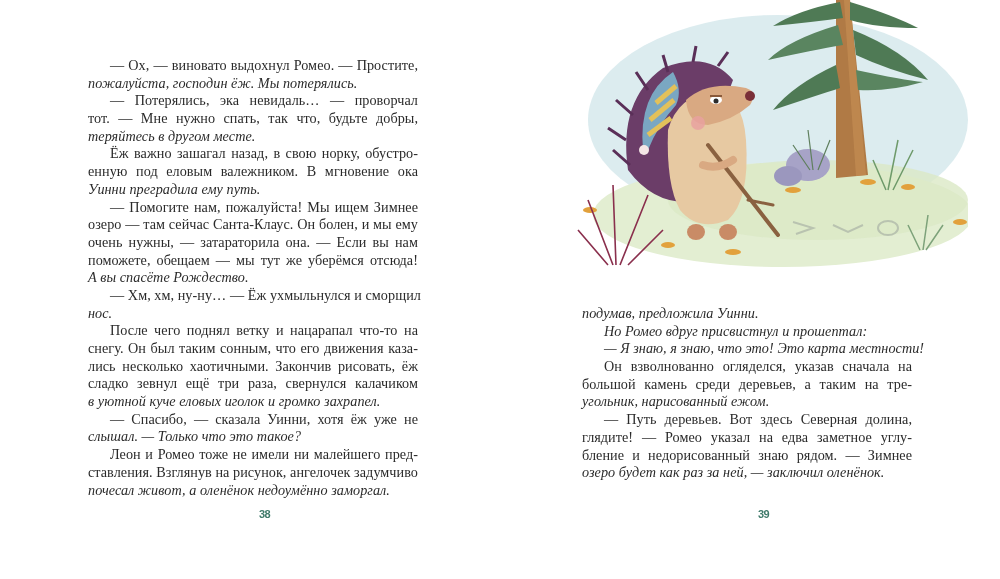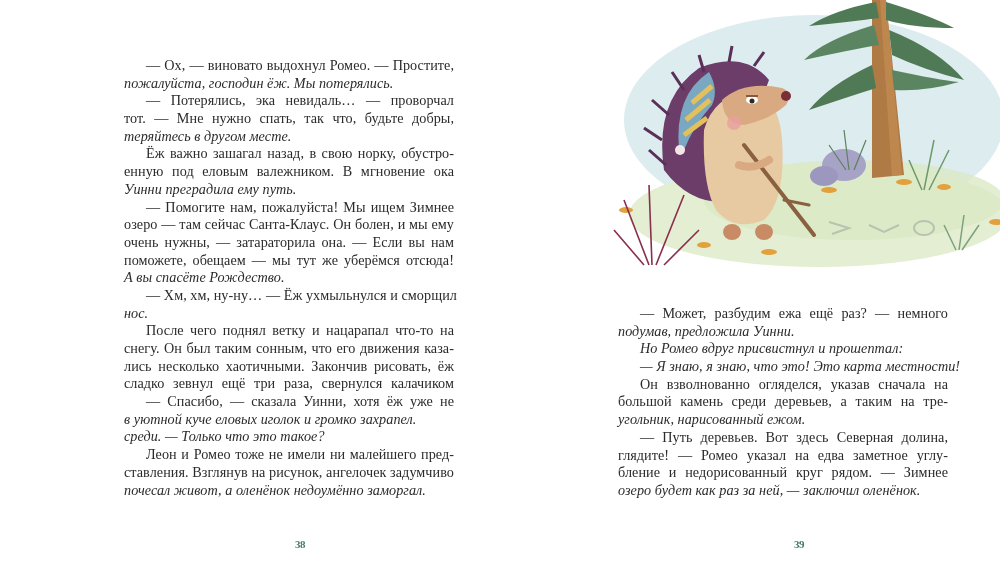--- a/index.html
+++ b/index.html
@@ -1,37 +1,37 @@
 <!DOCTYPE html>
 <html><head>
 <meta charset="utf-8">
 <style>
   html, body { margin: 0; padding: 0; }
   body {
     width: 1000px; height: 579px; background: #ffffff; position: relative; overflow: hidden;
     font-family: "Liberation Serif", "DejaVu Serif", serif;
     color: #2a2a2a;
   }
-  .page { position: absolute; top: 0; height: 461px; margin-left: 36px; }
+  .page { position: absolute; top: 0; height: 461px; }
   .page-left { left: 0; width: 500px; }
   .page-right { left: 500px; width: 500px; }
   .text-block {
     position: absolute;
     font-size: 14.2px;
     line-height: 17.7px;
     letter-spacing: 0.05px;
   }
   .left-text { left: 88px; top: 57px; width: 330px; }
   .right-text { left: 82px; top: 305px; width: 330px; }
   .line { display: block; white-space: nowrap; text-align: justify; text-align-last: justify; height: 17.7px; }
   .line.indent { padding-left: 22px; }
   .line.last { text-align-last: left; font-style: italic; }
   .page-number {
-    position: absolute; top: 538px; font-size: 11px; color: #3f7a6a;
-    font-family: Liberation Serif, serif; font-weight: bold; letter-spacing: -0.5px;
+    position: absolute; top: 508px; font-size: 11px; color: #3f7a6a;
+    font-family: Liberation Sans, sans-serif; font-weight: bold; letter-spacing: -0.5px;
   }
   .pn-left { left: 259px; }
   .pn-right { left: 258px; text-align: center; }
   .illustration { position: absolute; left: 68px; top: 0; width: 400px; height: 285px; }
 </style>
 </head>
 <body>
 
 <div class="page page-left">
   <div class="text-block left-text" id="left-text">
@@ -47,23 +47,23 @@
       <span class="line">озеро — там сейчас Санта-Клаус. Он болен, и мы ему</span>
       <span class="line">очень нужны, — затараторила она. — Если вы нам</span>
       <span class="line">поможете, обещаем — мы тут же уберёмся отсюда!</span>
       <span class="line last">А вы спасёте Рождество.</span>
       <span class="line indent">— Хм, хм, ну-ну… — Ёж ухмыльнулся и сморщил</span>
       <span class="line last">нос.</span>
       <span class="line indent">После чего поднял ветку и нацарапал что-то на</span>
       <span class="line">снегу. Он был таким сонным, что его движения каза-</span>
       <span class="line">лись несколько хаотичными. Закончив рисовать, ёж</span>
       <span class="line">сладко зевнул ещё три раза, свернулся калачиком</span>
+      <span class="line last">в уютной куче еловых иголок и громко захрапел.</span>
       <span class="line indent">— Спасибо, — сказала Уинни, хотя ёж уже не</span>
-      <span class="line last">в уютной куче еловых иголок и громко захрапел.</span>
-      <span class="line last">среди. — Только что это такое?</span>
+      <span class="line last">слышал. — Только что это такое?</span>
       <span class="line indent">Леон и Ромео тоже не имели ни малейшего пред-</span>
       <span class="line">ставления. Взглянув на рисунок, ангелочек задумчиво</span>
       <span class="line last">почесал живот, а оленёнок недоумённо заморгал.</span>
     </div>
   <div class="page-number pn-left">38</div>
 </div>
 
 <div class="page page-right">
   <div class="illustration">
     <svg width="400" height="285" viewBox="0 0 400 285" xmlns="http://www.w3.org/2000/svg">
@@ -123,26 +123,25 @@
 
       <path d="M140 145 L210 235" stroke="#8a6140" stroke-width="4" stroke-linecap="round"></path>
       <path d="M180 200 L205 205" stroke="#8a6140" stroke-width="3" stroke-linecap="round"></path>
 
       <path d="M135 165 Q150 170 165 160" stroke="#d9a982" stroke-width="8" fill="none" stroke-linecap="round"></path>
 
       <path d="M45 265 L20 200 M48 265 L45 185 M52 265 L80 195 M60 265 L95 230 M40 265 L10 230" stroke="#8a2f4d" stroke-width="1.6" fill="none"></path>
     </svg>
   </div>
   <div class="text-block right-text" id="right-text">
-      <span class="line indent">— Может, разбудим ежа ещё раз? — немного</span>
       <span class="line last">подумав, предложила Уинни.</span>
       <span class="line indent last">Но Ромео вдруг присвистнул и прошептал:</span>
       <span class="line indent last">— Я знаю, я знаю, что это! Это карта местности!</span>
       <span class="line indent">Он взволнованно огляделся, указав сначала на</span>
       <span class="line">большой камень среди деревьев, а таким на тре-</span>
       <span class="line last">угольник, нарисованный ежом.</span>
       <span class="line indent">— Путь деревьев. Вот здесь Северная долина,</span>
       <span class="line">глядите! — Ромео указал на едва заметное углу-</span>
-      <span class="line">бление и недорисованный круг рядом. — Зимнее</span>
+      <span class="line">бление и недорисованный знаю рядом. — Зимнее</span>
       <span class="line last">озеро будет как раз за ней, — заключил оленёнок.</span>
     </div>
   <div class="page-number pn-right">39</div>
 </div>
 
 </body></html>

